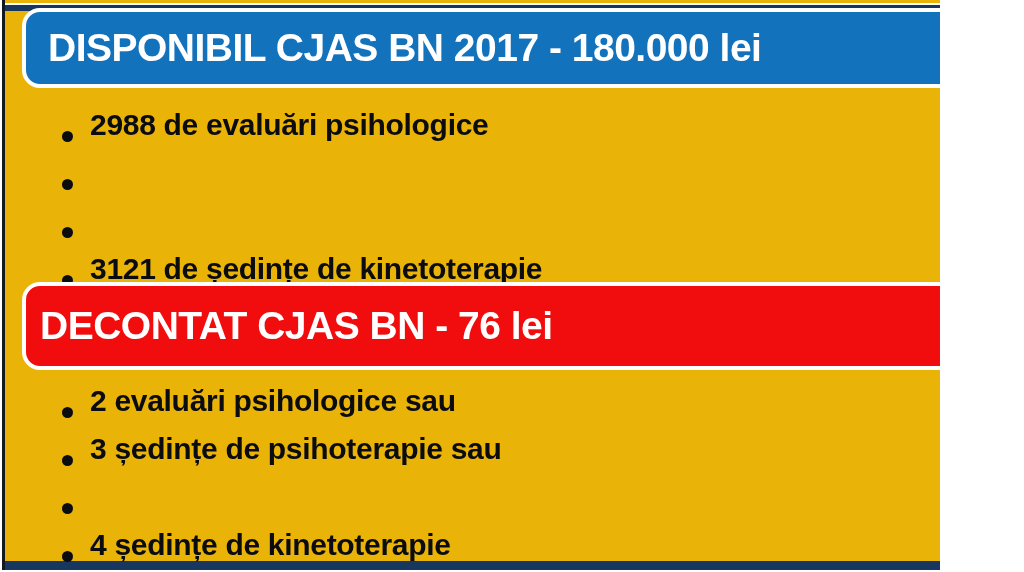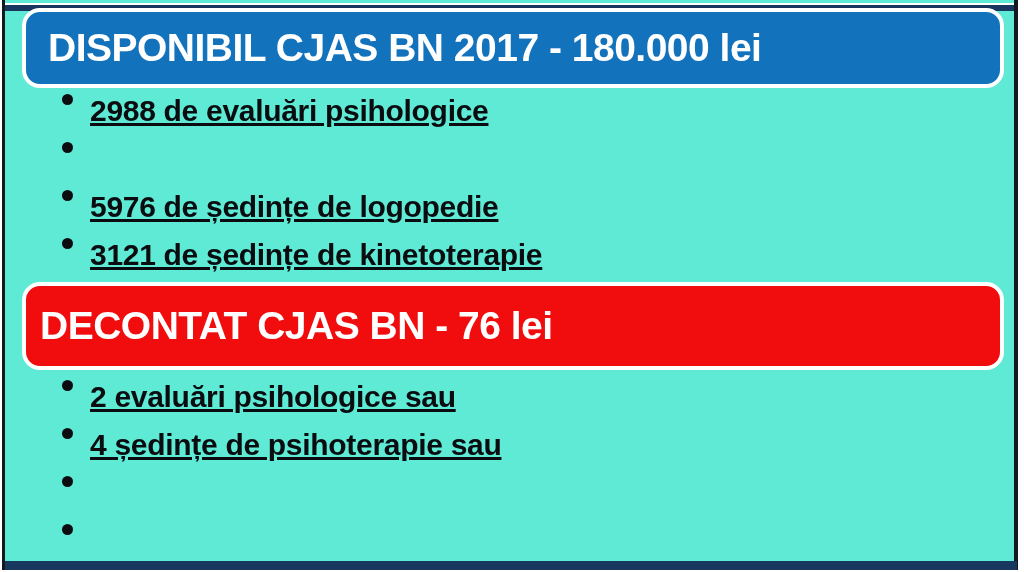--- a/index.html
+++ b/index.html
@@ -1,19 +1,19 @@
 <!DOCTYPE html>
 <html><head>
 <meta charset="utf-8">
 <style>
   html,body{margin:0;padding:0;background:#fff;}
   .slide{
     position:relative;
-    width:1024px;height:572px;
-    background:#5eead4;
+    width:940px;height:572px;
+    background:#eab308;
     overflow:hidden;
     font-family:"Liberation Sans","DejaVu Sans",sans-serif;
     font-weight:bold;
   }
   
   .frame{position:absolute;}
   .frame-top-white{left:0;top:3px;width:1024px;height:2px;background:#FFFFFF;}
   .frame-top-navy{left:5px;top:5px;width:1012px;height:6px;background:#17375E;}
   .frame-left-white{left:0;top:0;width:2px;height:572px;background:#FFFFFF;}
   .frame-left-black{left:2px;top:0;width:3px;height:572px;background:#14181F;}
@@ -38,29 +38,28 @@
   }
   .banner-blue{top:8px;height:80px;background:#1272BC;}
   .banner-red{top:282px;height:88px;background:#F10D0D;padding-left:14px;}
 
   
   .list{
     position:absolute;left:0;width:1000px;
     margin:0;padding:0;list-style:none;
   }
   .list-1{top:94px;}
-  .list-2{top:380px;}
+  .list-2{top:370px;}
   .list li{
     height:48px;
-    display:flex;align-items:flex-start;
+    display:flex;align-items:flex-end;
     color:#0A0C10;
     font-size:30px;
     letter-spacing:-0.3px;
     white-space:nowrap;
-    text-decoration:underline;
   }
   .dot{
     width:11px;height:11px;border-radius:50%;
     background:#0A0C10;
     margin-left:62px;margin-right:17px;
     flex:0 0 auto;
   }
 </style>
 </head>
 <body>
@@ -83,42 +82,42 @@
   <ul class="list list-1">
     <li>
       <span class="dot"></span>
       <span>2988 de evaluări psihologice</span>
     </li>
     <li>
       <span class="dot"></span>
     </li>
     <li>
       <span class="dot"></span>
-      <span>5976 de ședințe de logopedie</span>
     </li>
     <li>
       <span class="dot"></span>
       <span>3121 de ședințe de kinetoterapie</span>
     </li>
   </ul>
 
   <div class="banner banner-red">
     <span>DECONTAT CJAS BN - 76 lei</span>
   </div>
 
   <ul class="list list-2">
     <li>
       <span class="dot"></span>
       <span>2 evaluări psihologice sau</span>
     </li>
     <li>
       <span class="dot"></span>
-      <span>4 ședințe de psihoterapie sau</span>
+      <span>3 ședințe de psihoterapie sau</span>
     </li>
     <li>
       <span class="dot"></span>
     </li>
     <li>
       <span class="dot"></span>
+      <span>4 ședințe de kinetoterapie</span>
     </li>
   </ul>
 
 </div>
 
 </body></html>

